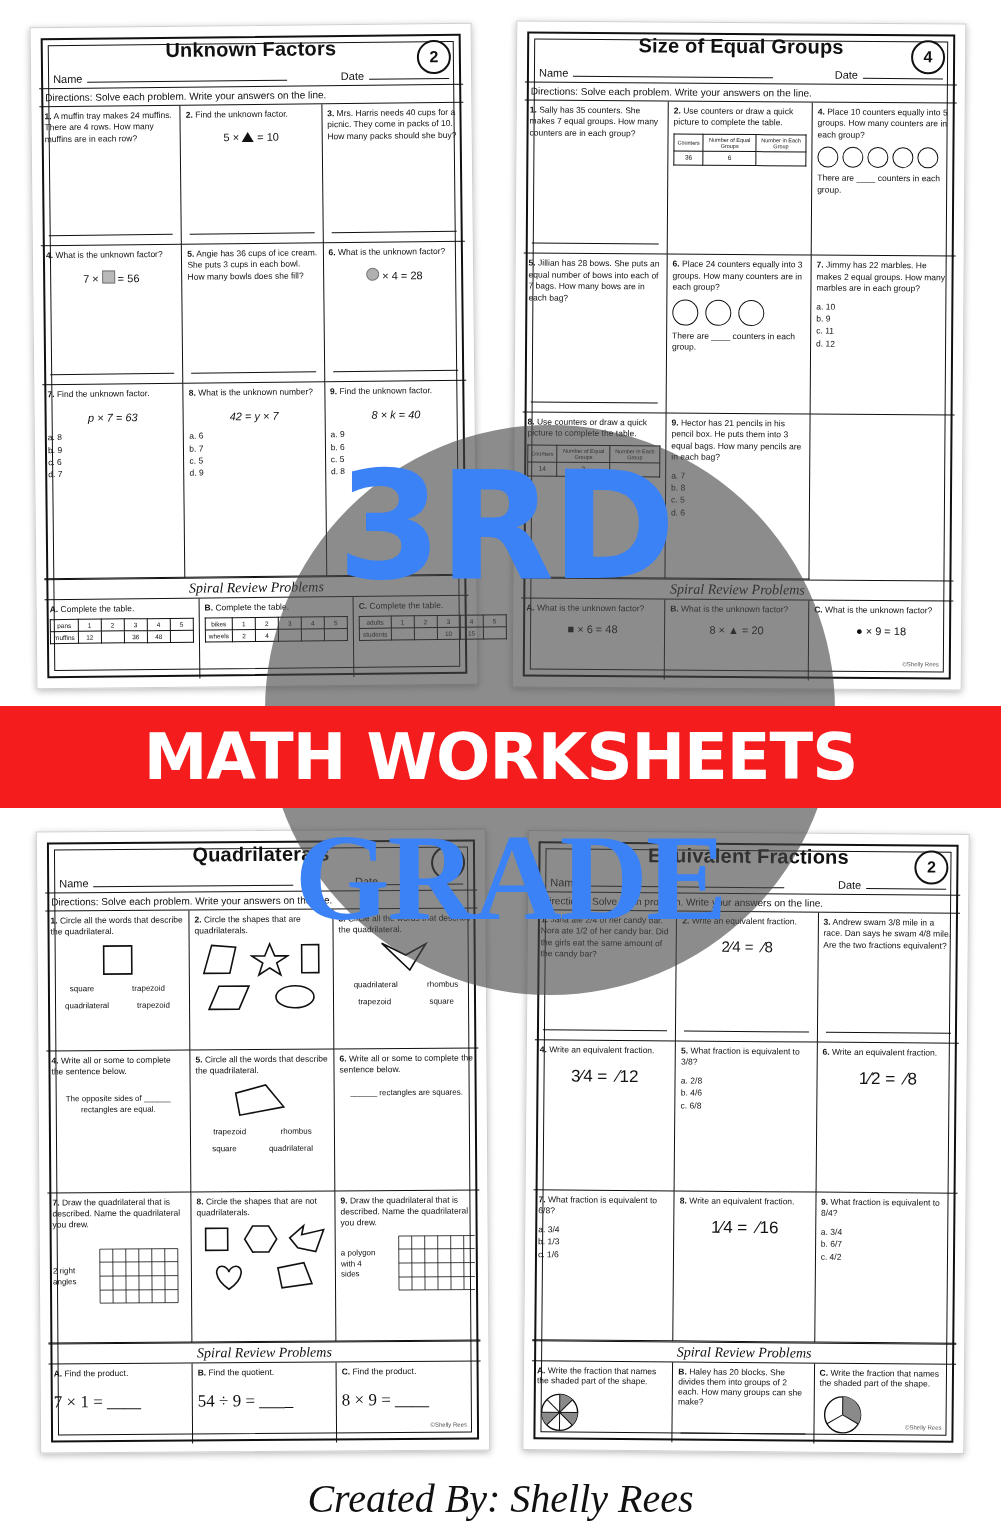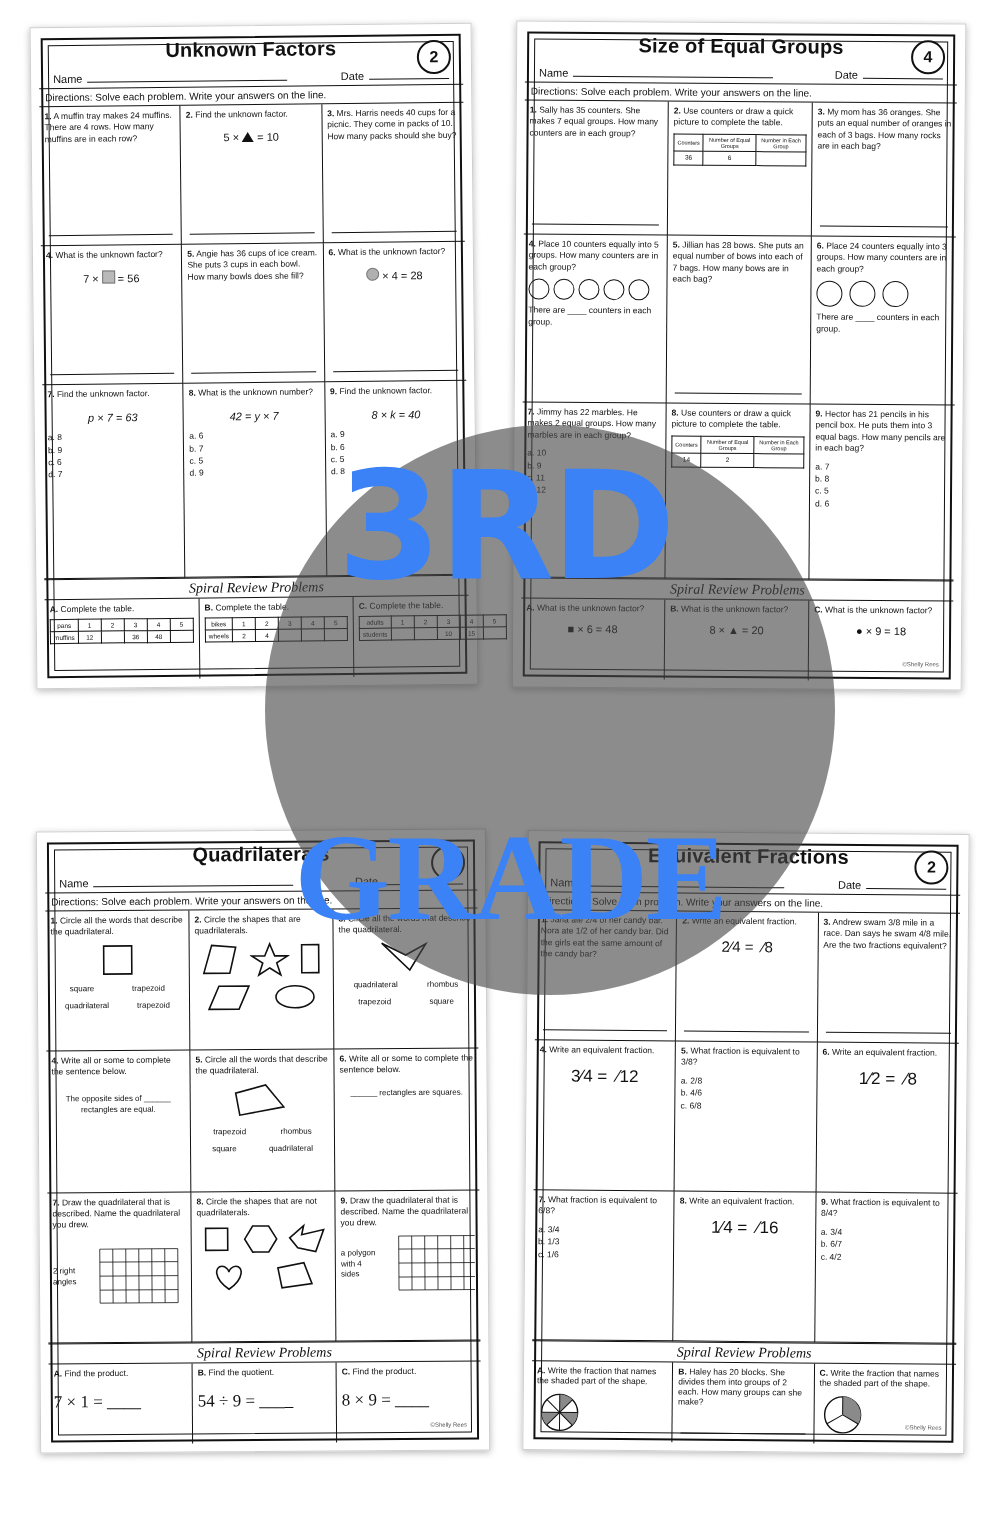--- a/index.html
+++ b/index.html
@@ -259,21 +259,20 @@
                   <th>Number in Each Group</th>
                 </tr>
             <tr>
                   <td>36</td>
                   <td>6</td>
                   <td></td>
                 </tr>
           </tbody>
             </table>
         </div>
-        <div class="cell"><span class="qn">3.</span> <span>My mom has 36 oranges. She puts an equal number of oranges in each of 3 bags. How many rocks are in each bag?</span><div class="answerline"></div></div>
 
         <div class="cell"><span class="qn">4.</span> <span>Place 10 counters equally into 5 groups. How many counters are in each group?</span>
           <div class="circlerow">
               <div class="circ"></div>
               <div class="circ"></div>
               <div class="circ"></div>
               <div class="circ"></div>
               <div class="circ"></div>
             </div>
           <div style="margin-top:5px">There are ____ counters in each group.</div>
@@ -577,14 +576,18 @@
             </svg>
           </div>
         </div>
       </div>
       <div class="credit">©Shelly Rees</div>
     </div>
   </div>
 
   <div class="graycircle"></div>
   <div class="bigtext" id="third">3RD</div>
+  <div class="redband">
+    <span>MATH WORKSHEETS</span>
+  </div>
   <div class="bigtext" id="grade">GRADE</div>
+  <div class="createdby">Created By: Shelly Rees</div>
 </div>
 
 </body></html>

